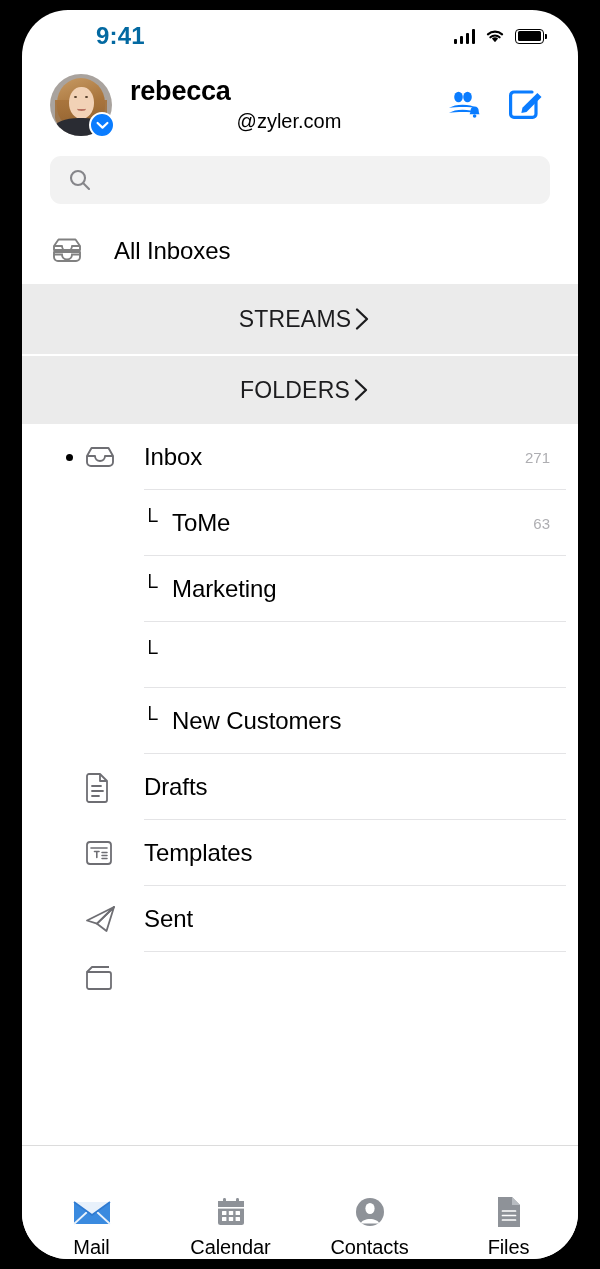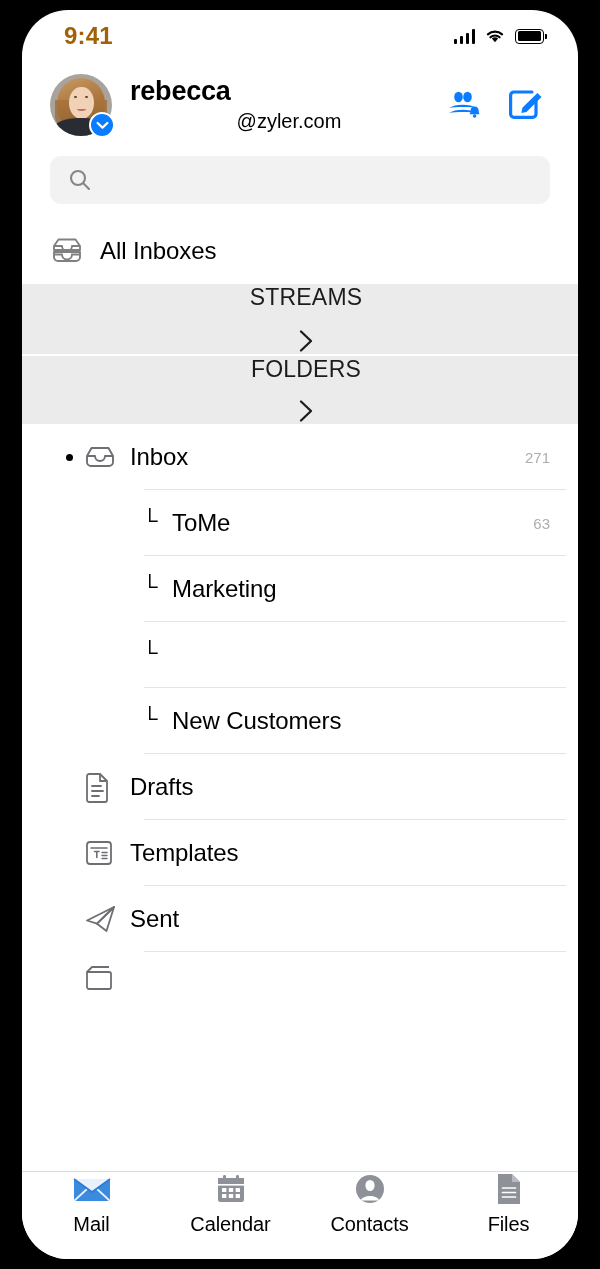--- a/index.html
+++ b/index.html
@@ -31,22 +31,23 @@
     height: 52px;
     flex: 0 0 52px;
     display: flex;
     align-items: center;
     justify-content: space-between;
     padding: 0 34px 0 42px;
   }
   .status-time {
     font-size: 24px;
     font-weight: 600;
-    color: #a16207;
+    color: #0369a1;
     letter-spacing: 0.2px;
+    margin-left: 32px;
   }
   .status-icons { display: flex; align-items: center; gap: 9px; }
   .signal-bars { display: flex; align-items: flex-end; gap: 2.5px; height: 15px; }
   .signal-bars i { display: block; width: 3.5px; background: #000; border-radius: 1px; }
   .signal-bars i:nth-child(1) { height: 5px; }
   .signal-bars i:nth-child(2) { height: 8px; }
   .signal-bars i:nth-child(3) { height: 11px; }
   .signal-bars i:nth-child(4) { height: 15px; }
   .battery {
     width: 29px; height: 15px;
@@ -144,35 +145,35 @@
     cursor: pointer; background: #fff;
     position: relative;
   }
   .row .row-icon {
     width: 46px; flex: 0 0 46px;
     display: flex; align-items: center; justify-content: flex-start;
   }
   .row .row-label {
     font-size: 24px; color: #000; letter-spacing: -0.1px;
     white-space: nowrap; overflow: hidden; text-overflow: ellipsis;
-    margin-left: 4px;
+    margin-left: 18px;
   }
   .row .row-count {
     margin-left: auto; font-size: 15px; color: #aeaeb2;
   }
   .divider {
     position: absolute; left: 122px; right: 12px; bottom: 0;
     height: 1px; background: #e4e4e6;
   }
 
   
   .section-row {
-    display: flex; align-items: center; justify-content: space-between;
+    display: flex; align-items: center; justify-content: center;
     height: 70px; padding: 0 28px 0 40px;
-    background: #ebebeb; cursor: pointer; flex-direction: column;
+    background: #ebebeb; cursor: pointer;
   }
   .section-row + .section-row { border-top: 2px solid #fff; }
   .section-label {
     font-size: 23px; color: #1c1c1e; letter-spacing: 0.2px;
   }
 
   
   .bullet {
     width: 18px; flex: 0 0 18px; display: flex; align-items: center;
   }
@@ -185,24 +186,24 @@
     width: 26px; flex: 0 0 26px; color: #000; font-size: 22px; line-height: 1;
     position: relative; top: -2px;
   }
   .row.sub .row-label { margin-left: 4px; }
 
   .row.cut { height: 44px; overflow: hidden; align-items: flex-start; padding-top: 12px; }
 
   
   .tab-bar {
     flex: 0 0 auto;
-    height: 88px;
+    height: 114px;
     background: #fff;
     border-top: 1px solid #dcdcdc;
-    display: flex; align-items: flex-start;
+    display: flex; align-items: flex-end;
   }
   .tab {
     flex: 1 1 0; display: flex; flex-direction: column;
     align-items: center; justify-content: center; gap: 7px;
     cursor: pointer; background: none; border: none;
     font-family: "Liberation Sans", sans-serif;
   }
   .tab-label { font-size: 20px; color: #000; letter-spacing: -0.1px; }
   .tab-ico { height: 34px; display: flex; align-items: center; justify-content: center; }
 </style>

